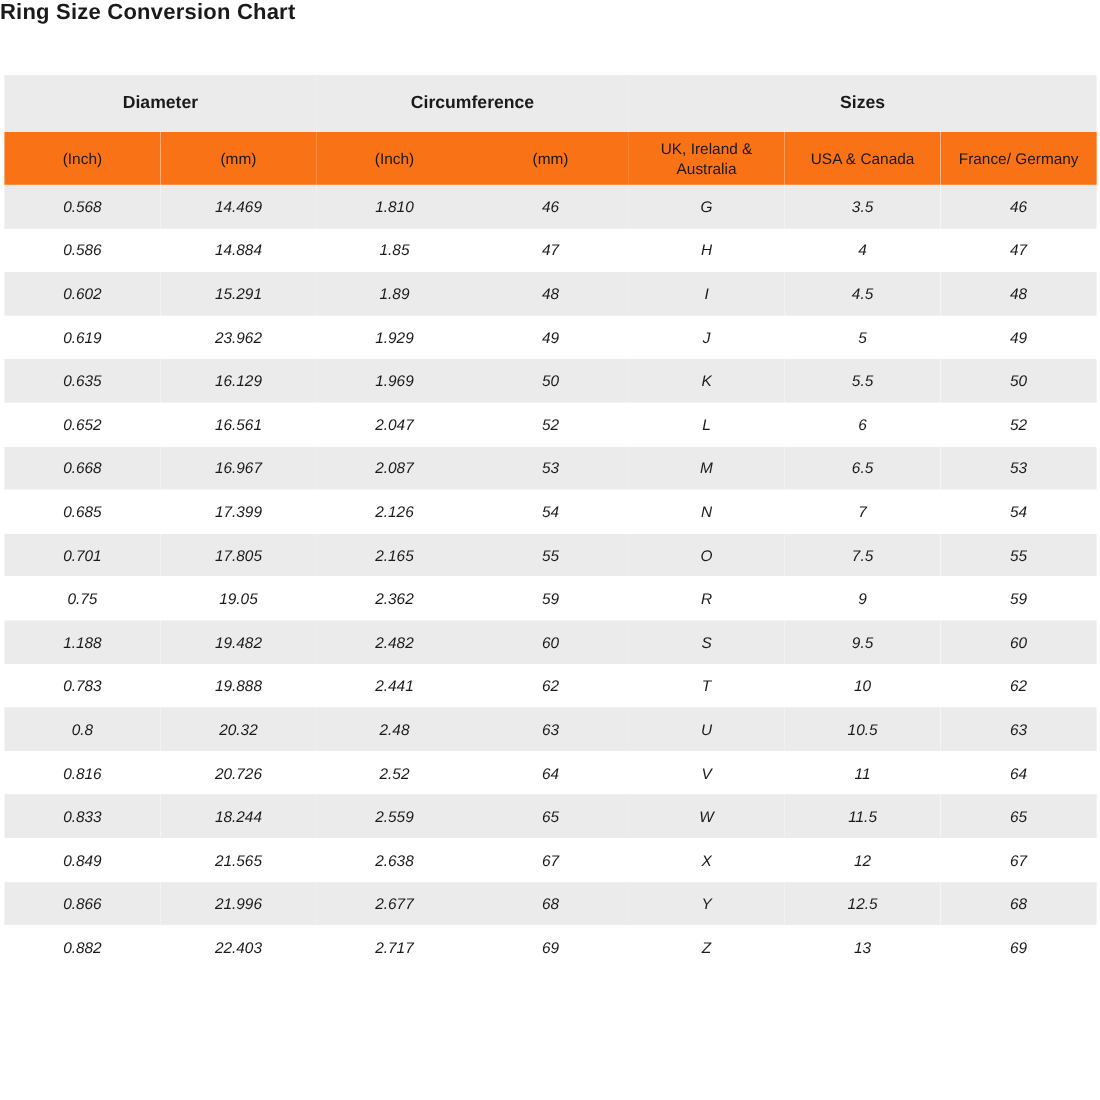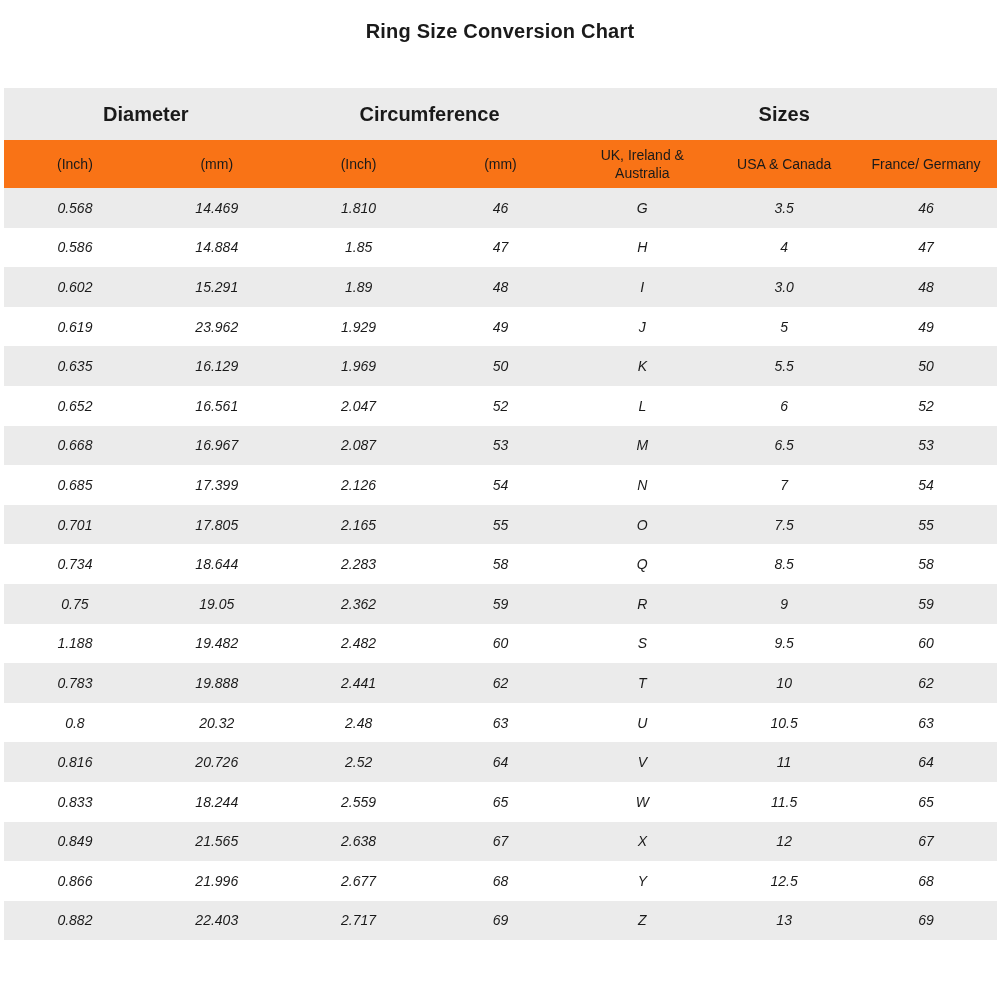--- a/index.html
+++ b/index.html
@@ -12,22 +12,20 @@
     font-family: "Liberation Sans", "DejaVu Sans", sans-serif;
     color: #1a1a1a;
   }
   .page {
     width: 1000px;
     height: 1000px;
     background: var(--page-bg, #ffffff);
   }
   .page-title {
     margin: 0;
-    padding-top: 20px;
-    text-align: center;
     font-size: 20px;
     line-height: 23px;
     font-weight: bold;
     letter-spacing: 0.2px;
     color: var(--text-color, #1a1a1a);
   }
   .table-wrap {
     margin: 45px 3px 0 4px;
   }
   table.conversion-table {
@@ -42,21 +40,21 @@
     vertical-align: middle;
     padding: 0 8px;
     overflow: hidden;
   }
   tr.group-header-row {
     background: var(--stripe-bg, #ebebeb);
     height: 52px;
   }
   tr.group-header-row th {
     font-weight: bold;
-    font-size: 20px;
+    font-size: 16px;
   }
   tr.column-header-row {
     background: #f97316;
     height: 48px;
   }
   tr.column-header-row th {
     font-weight: normal;
     font-size: 14px;
     line-height: 1.3;
   }
@@ -121,21 +119,21 @@
     <td>H</td>
     <td>4</td>
     <td>47</td>
   </tr>
           <tr>
     <td>0.602</td>
     <td>15.291</td>
     <td>1.89</td>
     <td>48</td>
     <td>I</td>
-    <td>3.0</td>
+    <td>4.5</td>
     <td>48</td>
   </tr>
           <tr>
     <td>0.619</td>
     <td>23.962</td>
     <td>1.929</td>
     <td>49</td>
     <td>J</td>
     <td>5</td>
     <td>49</td>
@@ -179,29 +177,20 @@
           <tr>
     <td>0.701</td>
     <td>17.805</td>
     <td>2.165</td>
     <td>55</td>
     <td>O</td>
     <td>7.5</td>
     <td>55</td>
   </tr>
           <tr>
-    <td>0.734</td>
-    <td>18.644</td>
-    <td>2.283</td>
-    <td>58</td>
-    <td>Q</td>
-    <td>8.5</td>
-    <td>58</td>
-  </tr>
-          <tr>
     <td>0.75</td>
     <td>19.05</td>
     <td>2.362</td>
     <td>59</td>
     <td>R</td>
     <td>9</td>
     <td>59</td>
   </tr>
           <tr>
     <td>1.188</td>

